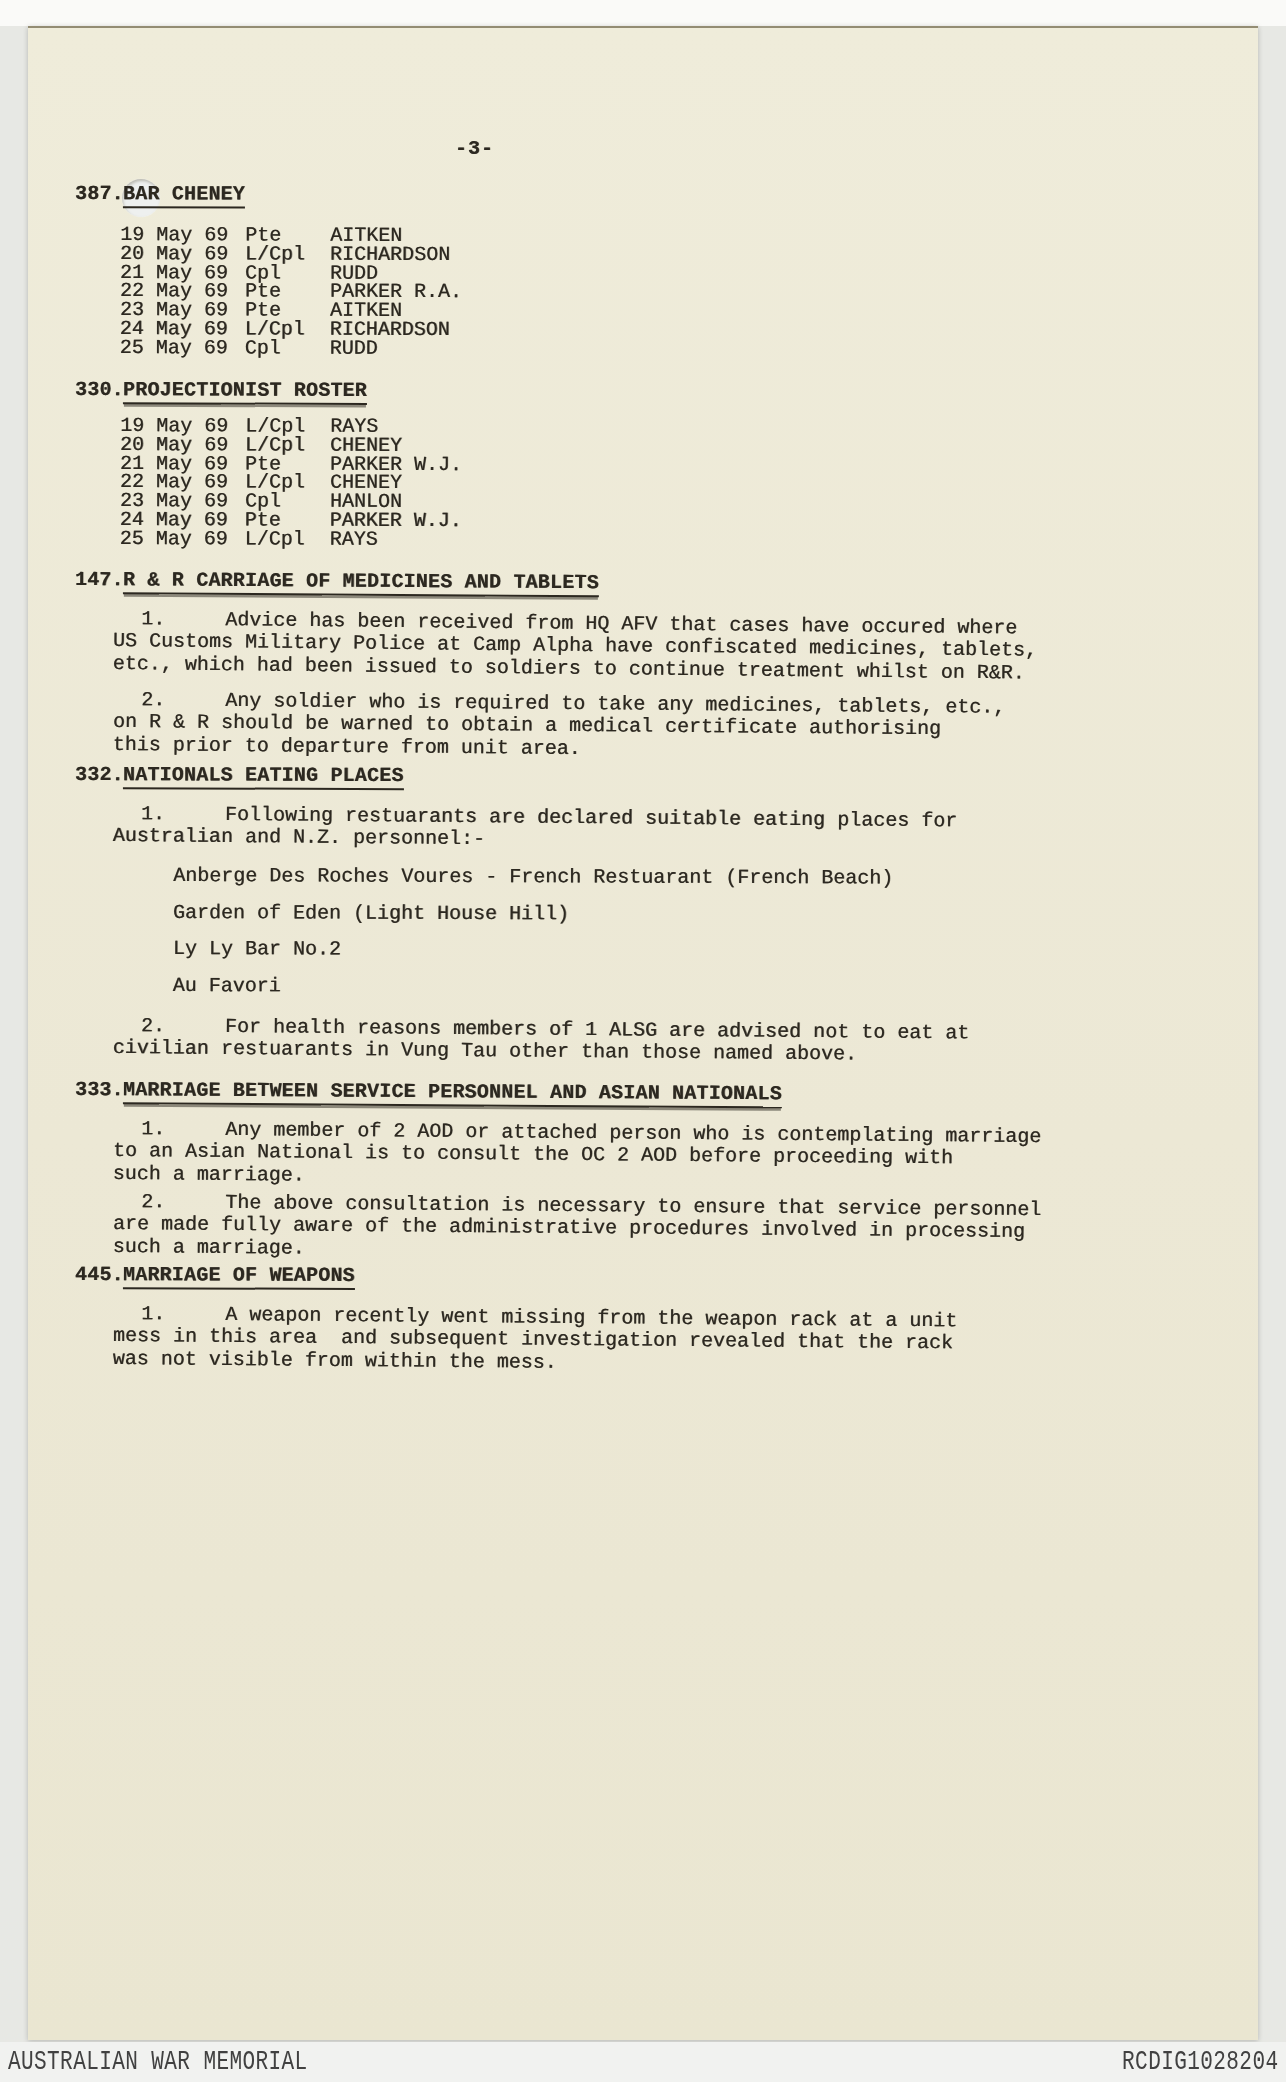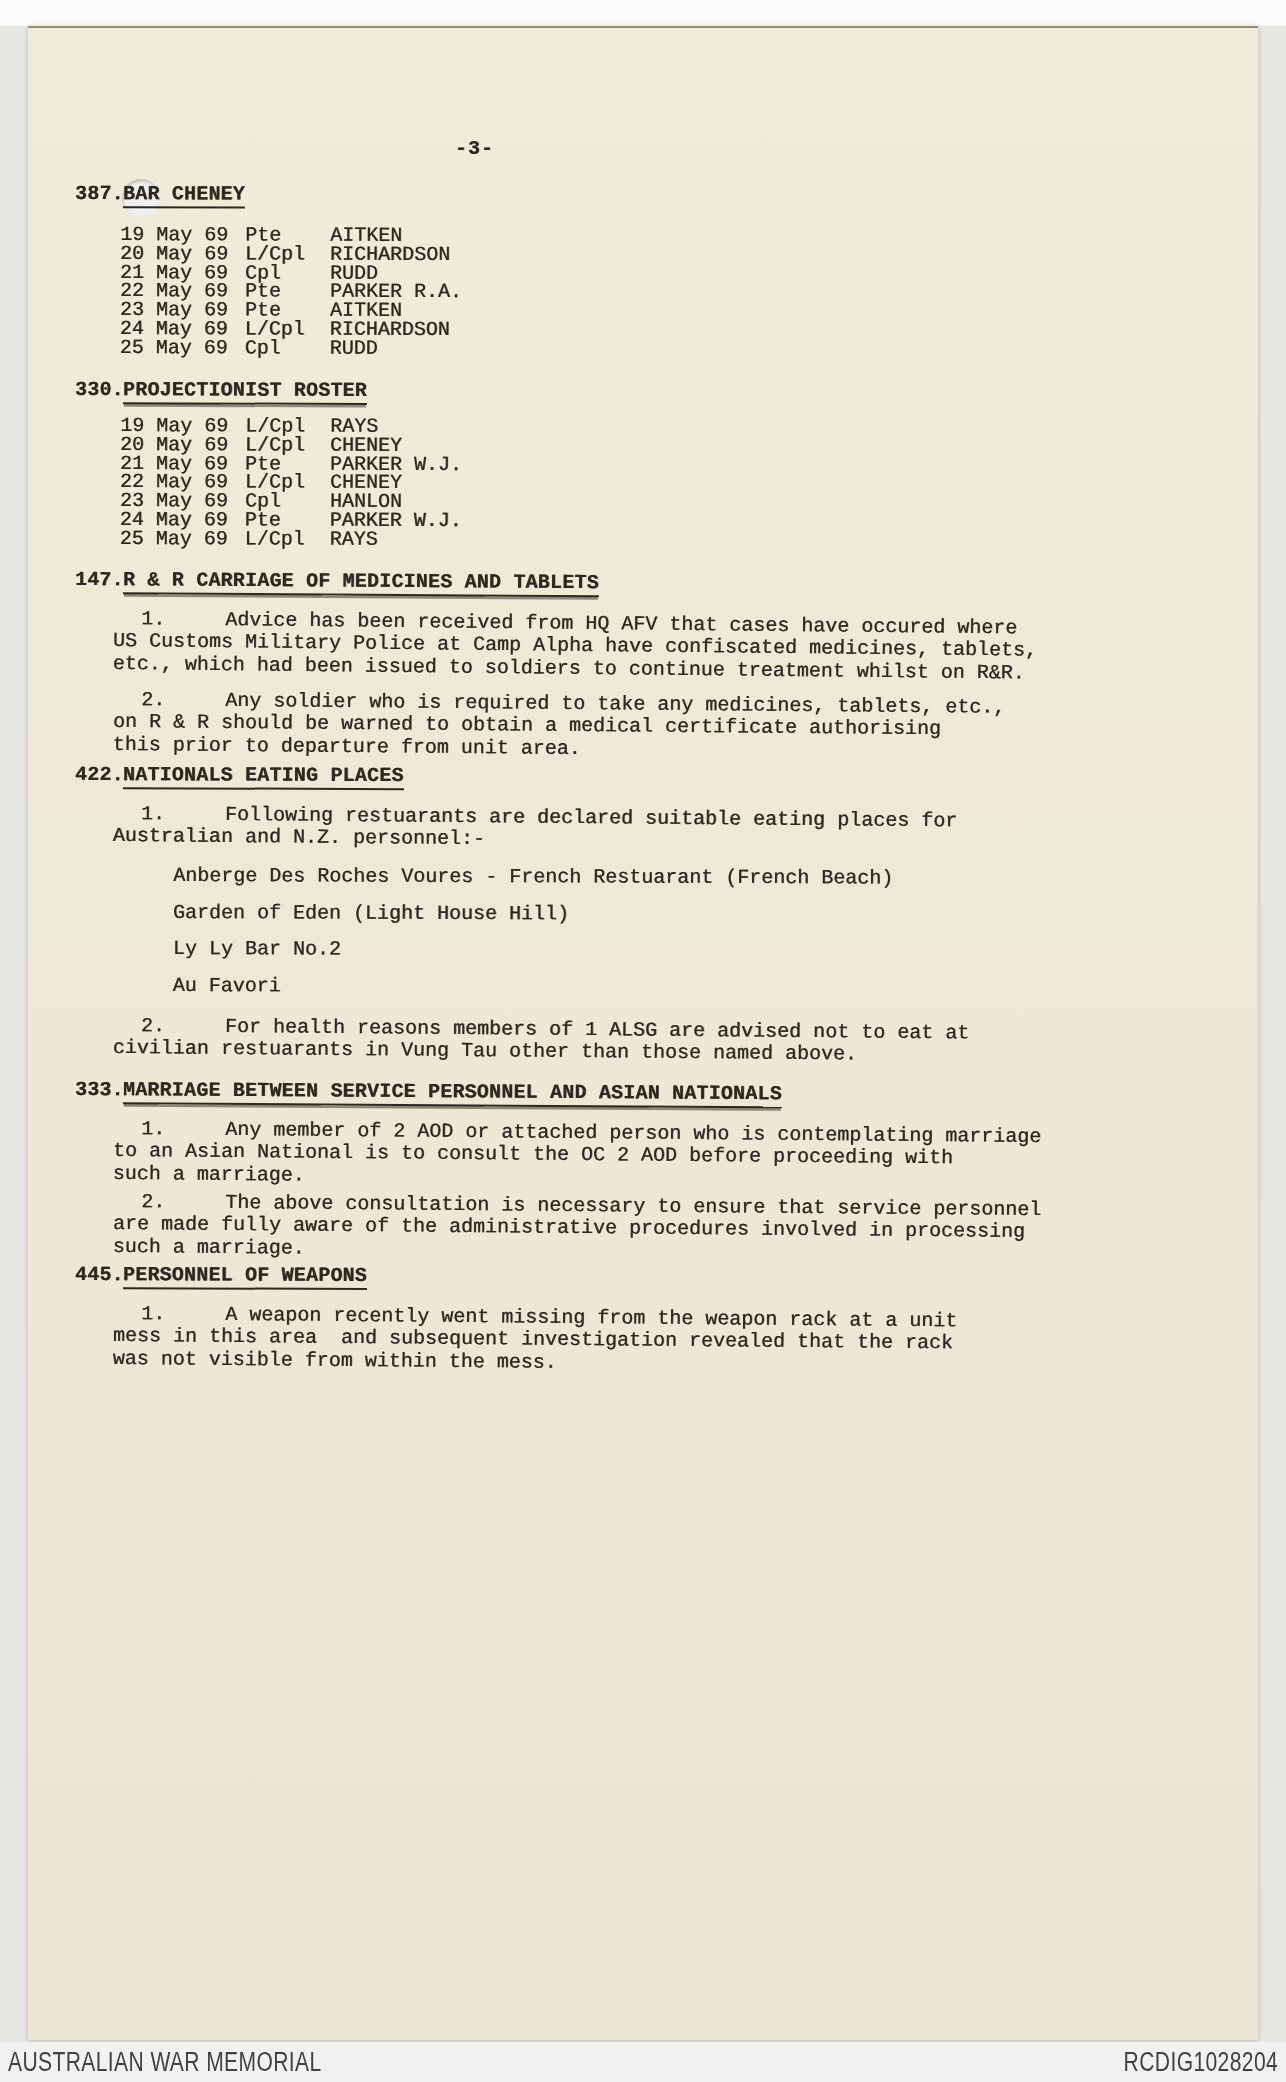--- a/index.html
+++ b/index.html
@@ -47,21 +47,21 @@
   .places{margin:17px 0 0 98px;line-height:21px;}
   .place-line{margin-bottom:15.5px;}
   .t1{transform:rotate(.6deg);transform-origin:0 50%;}
   .t2{transform:rotate(.5deg);transform-origin:0 50%;}
   .t3{transform:rotate(.35deg);transform-origin:0 50%;}
   .t4{transform:rotate(.2deg);transform-origin:0 50%;}
   .footer{
     position:absolute;left:0;top:2042px;width:100%;height:40px;background:#f1f2f0;
     display:flex;align-items:center;justify-content:space-between;
     box-sizing:border-box;padding:0 8px;
-    font-family:Liberation Sans, sans-serif;color:#414141;font-size:27px;
+    font-family:Liberation Mono, monospace;color:#414141;font-size:27px;
   }
   .footer .left{transform:scaleX(.78);transform-origin:0 50%;letter-spacing:.5px;}
   .footer .right{transform:scaleX(.78);transform-origin:100% 50%;letter-spacing:.5px;}
 </style>
 </head>
 <body>
 
 <div class="top-strip"></div>
 
 <div class="paper">
@@ -158,21 +158,21 @@
 US Customs Military Police at Camp Alpha have confiscated medicines, tablets,
 etc., which had been issued to soldiers to continue treatment whilst on R&amp;R.</span>
   </div>
   <div class="para t2">
     <span class="pnum">2.</span><span class="ptext">Any soldier who is required to take any medicines, tablets, etc.,
 on R &amp; R should be warned to obtain a medical certificate authorising
 this prior to departure from unit area.</span>
   </div>
 
   <h2 class="sec m-h332 t4">
-    <span class="sec-num">422.</span><span class="sec-title">NATIONALS EATING PLACES</span>
+    <span class="sec-num">332.</span><span class="sec-title">NATIONALS EATING PLACES</span>
   </h2>
   <div class="para first t2">
     <span class="pnum">1.</span><span class="ptext">Following restuarants are declared suitable eating places for
 Australian and N.Z. personnel:-</span>
   </div>
   <div class="places t4">
     <div class="place-line">Anberge Des Roches Voures - French Restuarant (French Beach)</div>
     <div class="place-line">Garden of Eden (Light House Hill)</div>
     <div class="place-line">Ly Ly Bar No.2</div>
     <div class="place-line">Au Favori</div>
@@ -190,21 +190,21 @@
 to an Asian National is to consult the OC 2 AOD before proceeding with
 such a marriage.</span>
   </div>
   <div class="para t2" style="margin-top:6px;">
     <span class="pnum">2.</span><span class="ptext">The above consultation is necessary to ensure that service personnel
 are made fully aware of the administrative procedures involved in processing
 such a marriage.</span>
   </div>
 
   <h2 class="sec m-h334 t4">
-    <span class="sec-num">445.</span><span class="sec-title">PERSONNEL OF WEAPONS</span>
+    <span class="sec-num">445.</span><span class="sec-title">MARRIAGE OF WEAPONS</span>
   </h2>
   <div class="para first t2">
     <span class="pnum">1.</span><span class="ptext">A weapon recently went missing from the weapon rack at a unit
 mess in this area  and subsequent investigation revealed that the rack
 was not visible from within the mess.</span>
   </div>
 </div>
 
 <div class="footer">
   <span class="left">AUSTRALIAN WAR MEMORIAL</span>

